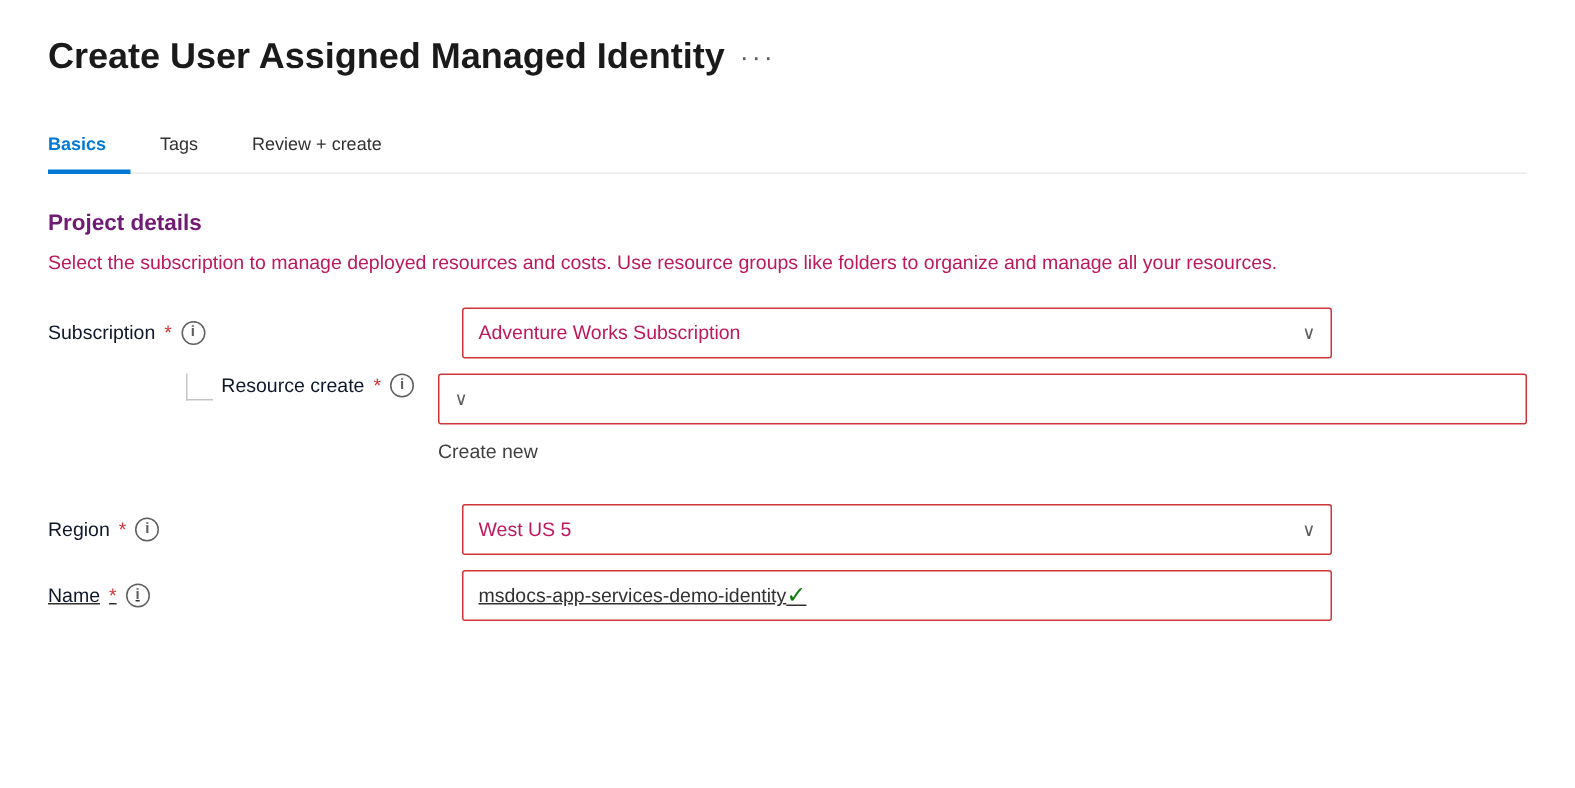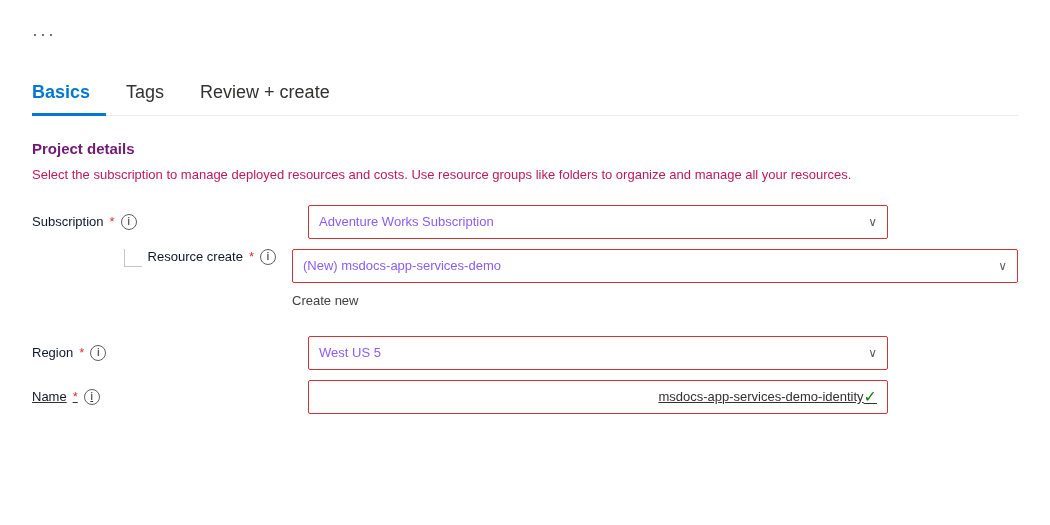--- a/index.html
+++ b/index.html
@@ -29,21 +29,21 @@
     }
     .tabs-row {
       display: flex;
       gap: 0;
       border-bottom: 1px solid #edebe9;
       margin-bottom: 24px;
     }
     .tab {
       padding: 8px 16px 10px 0;
       margin-right: 20px;
-      font-size: 18px;
+      font-size: 12px;
       cursor: pointer;
       color: #323130;
       text-decoration: none;
       border-bottom: 3px solid transparent;
       position: relative;
       top: 1px;
     }
     .tab.active {
       color: #0078d4;
       border-bottom: 3px solid #0078d4;
@@ -105,34 +105,34 @@
       padding: 6px 10px;
       display: flex;
       align-items: center;
       justify-content: space-between;
       background: #fff;
       cursor: pointer;
       height: 34px;
     }
     .dropdown-value {
       font-size: 13px;
-      color: #8b5cf6;
+      color: #be185d;
     }
     .dropdown-chevron {
       font-size: 12px;
       color: #605e5c;
     }
     .input-field {
       width: 100%;
       border: 1.5px solid #d13438;
       border-radius: 2px;
       padding: 6px 10px;
       display: flex;
       align-items: center;
-      justify-content: flex-end;
+      justify-content: flex-start;
       background: #fff;
       height: 34px;
     }
     .input-value {
       font-size: 13px;
       color: #323130;
     }
     .input-valid-icon {
       color: #107c10;
       font-size: 16px;
@@ -161,20 +161,21 @@
     .rg-connector {
       display: flex;
       align-items: flex-start;
       gap: 0;
     }
   </style>
 </head>
 <body>
 
 <div class="page-title-row">
+  <h1 class="page-title">Create User Assigned Managed Identity</h1>
   <span class="ellipsis-icon">···</span>
 </div>
 
 <div class="tabs-row">
   <a class="tab active">Basics</a>
   <a class="tab">Tags</a>
   <a class="tab">Review + create</a>
 </div>
 
 <div class="form-section">
@@ -199,21 +200,20 @@
     <div style="width: 260px; display: flex; flex-shrink: 0; justify-content: flex-end; padding-right: 0;">
       <div style="display: flex; align-items: flex-start; gap: 6px; padding-right: 16px;">
         <div style="border-left: 1.5px solid #c8c6c4; border-bottom: 1.5px solid #c8c6c4; width: 18px; height: 18px; margin-top: 0; flex-shrink: 0; align-self: center;"></div>
         <span class="field-label">Resource create</span>
         <span class="required-star">*</span>
         <span class="info-icon">i</span>
       </div>
     </div>
     <div class="rg-wrapper">
       <div class="dropdown">
-        <span class="dropdown-value">(New) msdocs-app-services-demo</span>
         <span class="dropdown-chevron">∨</span>
       </div>
       <a class="create-new-link" style="margin-left: 0;">Create new</a>
     </div>
   </div>
 </div>
 
 <div class="form-section">
 
   <div class="sub-row" style="margin-top: 10px;">

